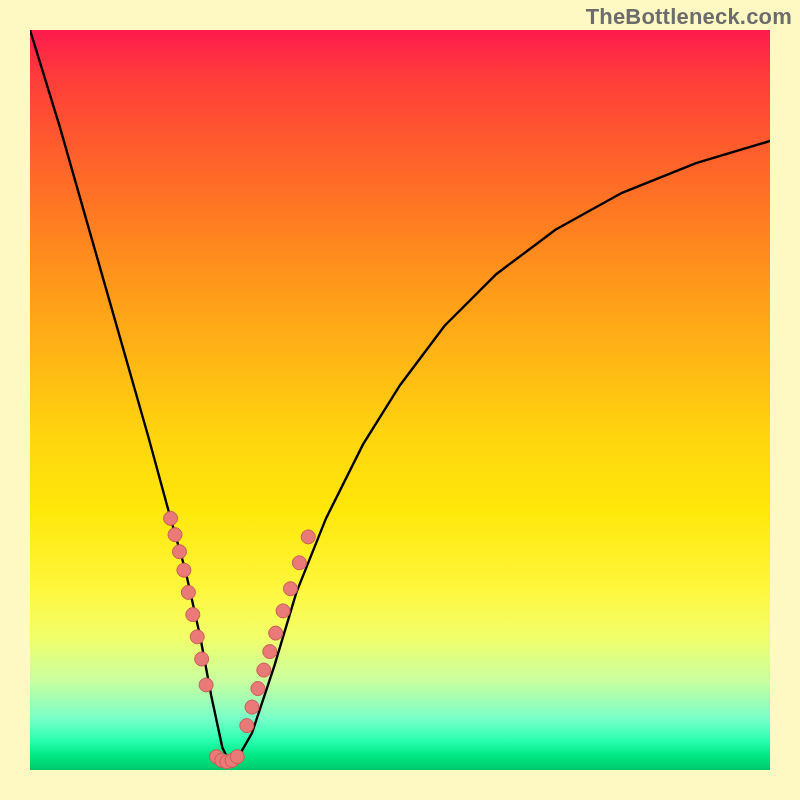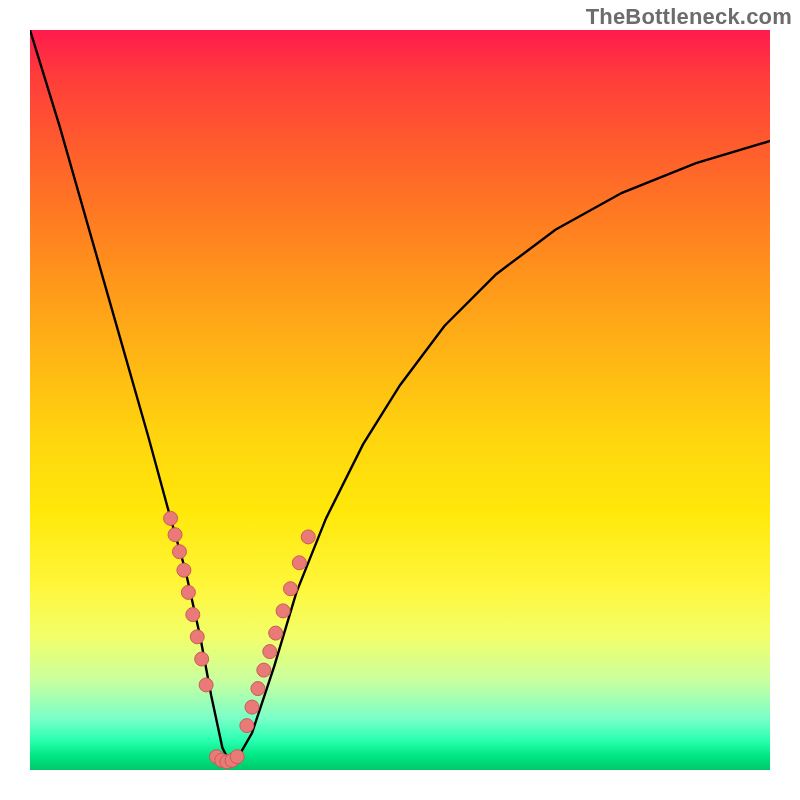--- a/index.html
+++ b/index.html
@@ -1,21 +1,21 @@
 <!DOCTYPE html>
 <html><head>
 <meta charset="utf-8">
 <style>
   * { margin: 0; padding: 0; box-sizing: border-box; }
   html, body { width: 800px; height: 800px; overflow: hidden; background: #000; }
   .stage {
     position: relative;
     width: 800px;
     height: 800px;
-    background: #ffffff;
+    background: #fef9c3;
   }
   .plot-area {
     position: absolute;
     left: 30px;
     top: 30px;
     width: 740px;
     height: 740px;
     background: linear-gradient(to bottom,
       #ff1a4d 0%,
       #ff3b3b 6%,

